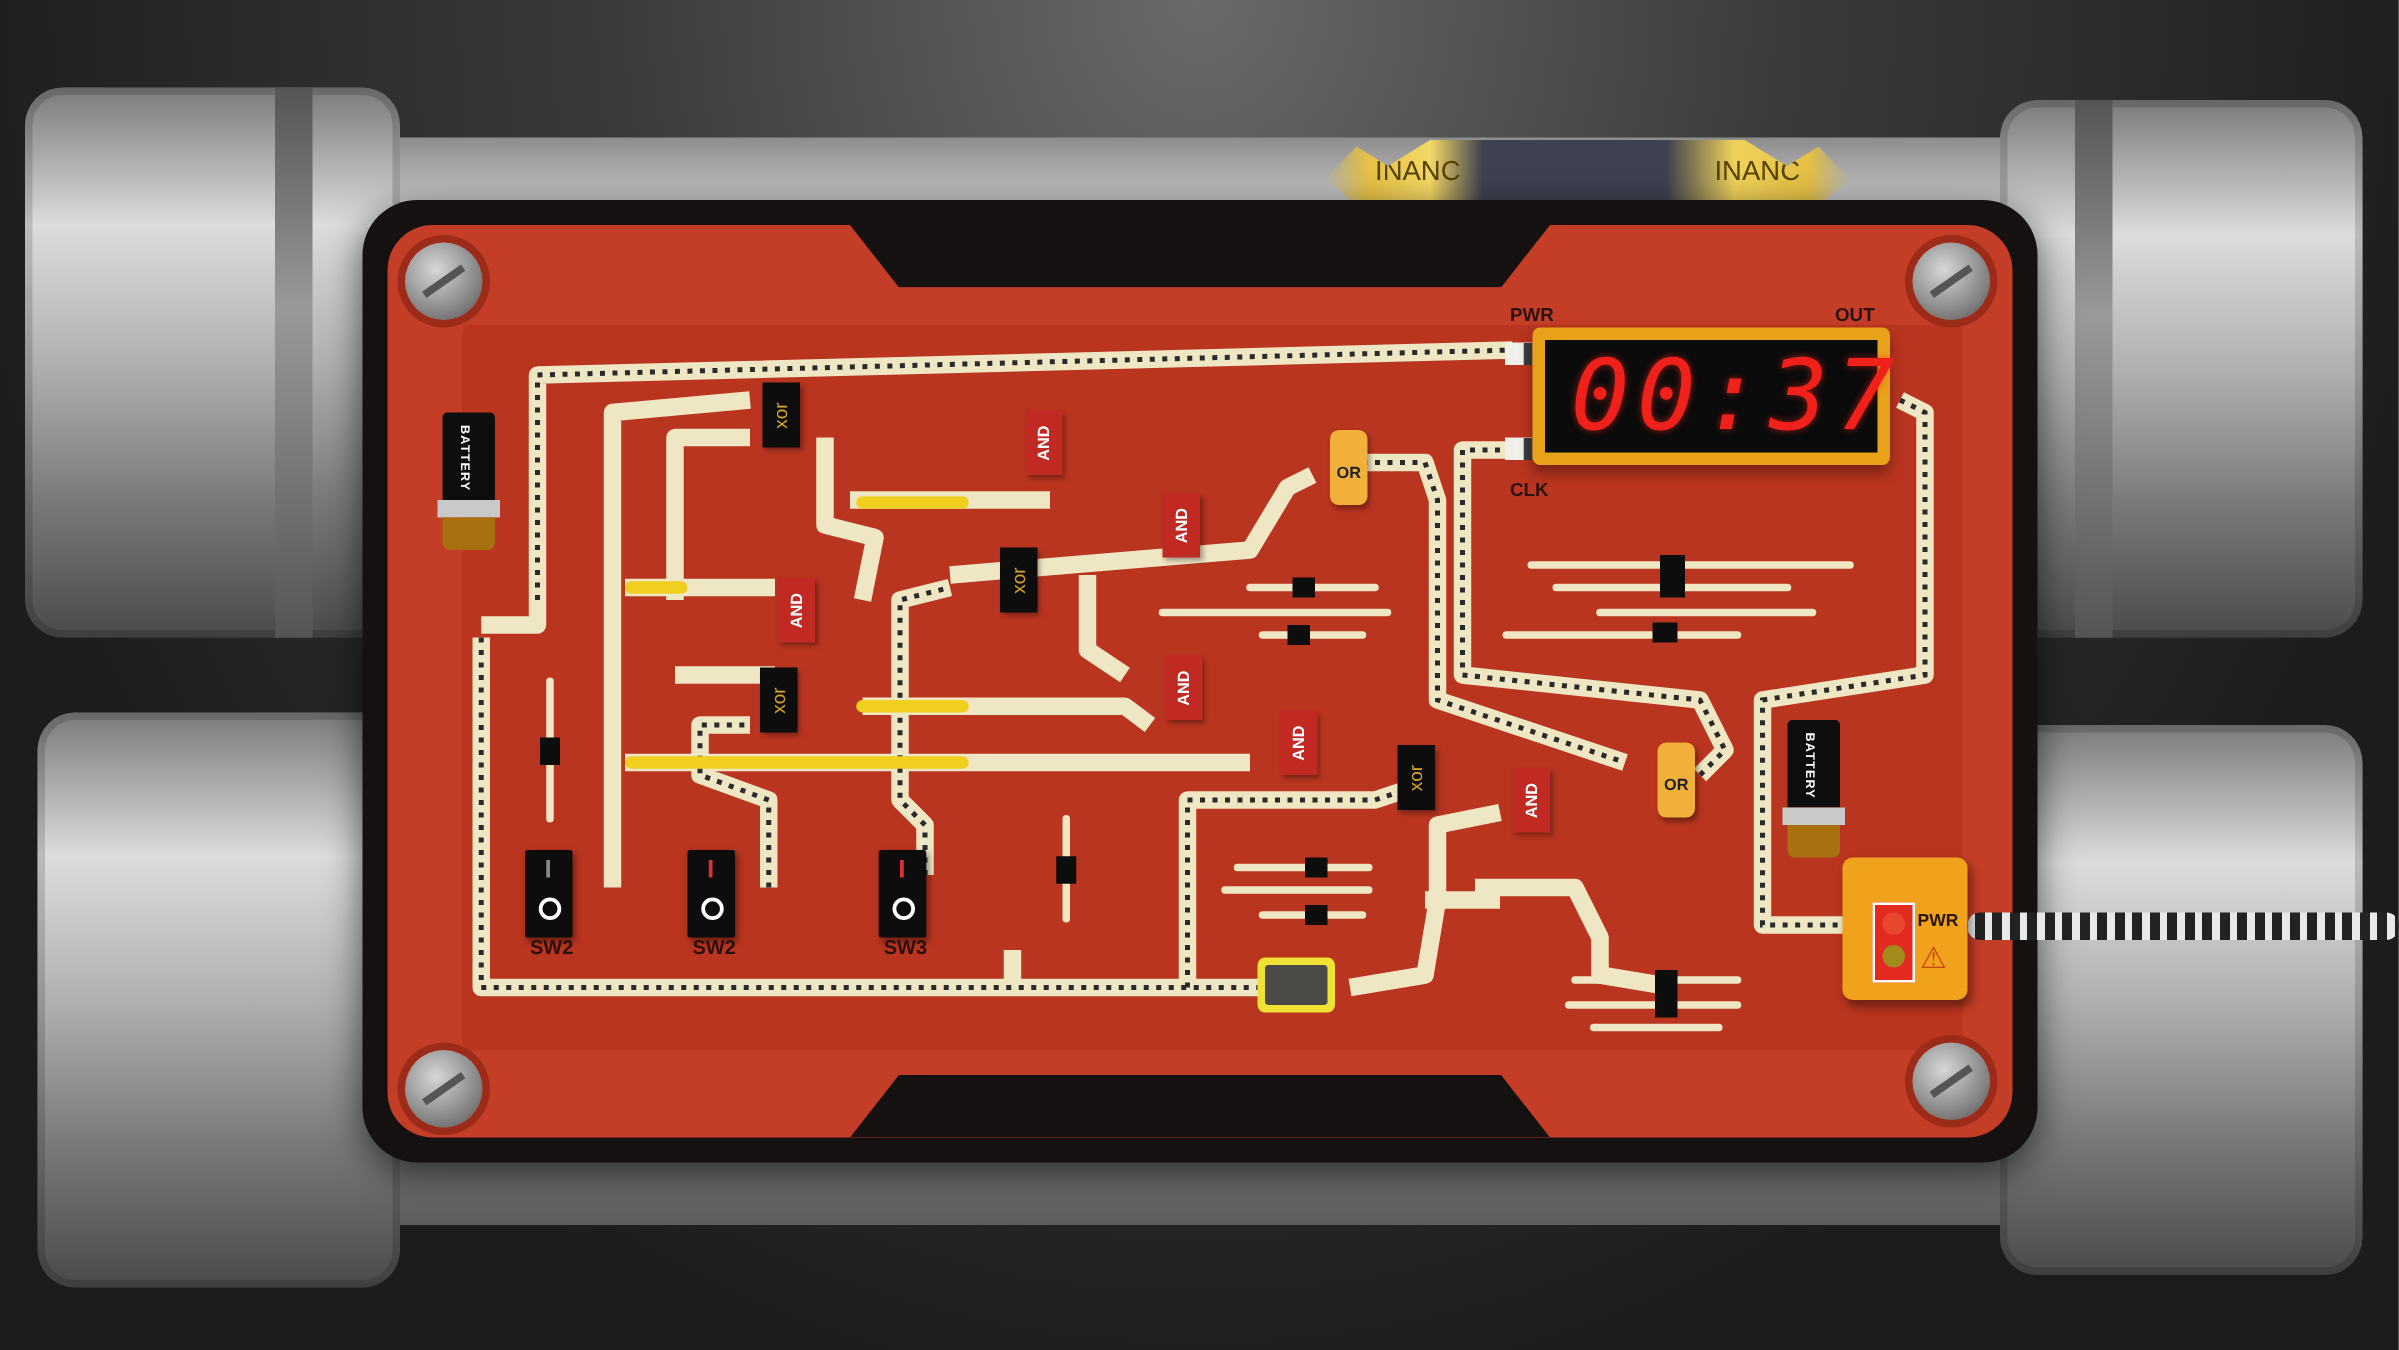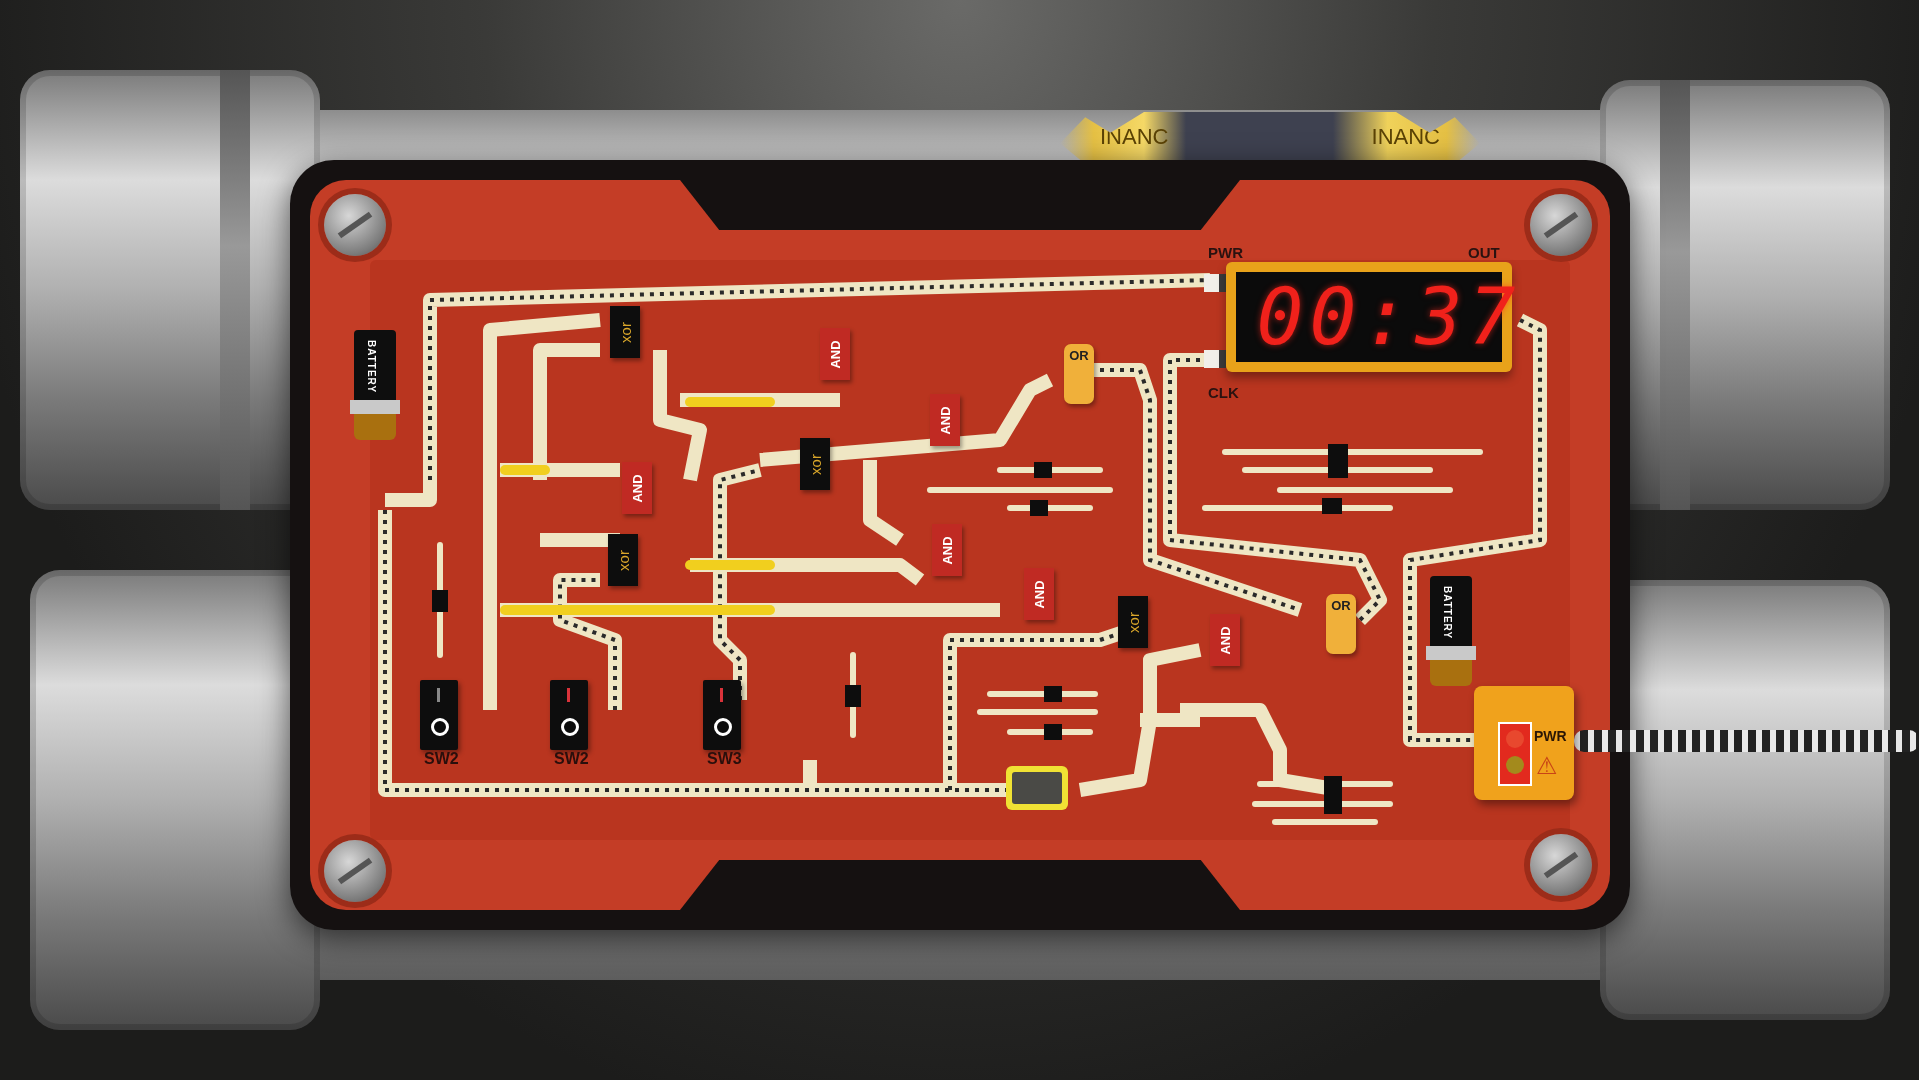--- a/index.html
+++ b/index.html
@@ -35,21 +35,21 @@
   .timer .digits{font-family:"DejaVu Sans Mono",monospace;font-size:78px;color:#f0211b;font-style:italic;
     letter-spacing:6px;text-shadow:0 0 6px rgba(255,40,30,.6);}
   .pin-label{position:absolute;font-size:15px;color:#2a1210;font-weight:bold;}
   
   .gate{position:absolute;width:30px;height:52px;display:flex;align-items:center;justify-content:center;
     font-weight:bold;font-size:13px;box-shadow:2px 3px 4px rgba(0,0,0,.35);}
   .gate span{transform:rotate(-90deg);white-space:nowrap;}
   .gate.and{background:#c02a23;color:#fff;}
   .gate.xor{background:#0d0d0d;color:#d9a62a;font-weight:normal;font-size:15px;}
   .gate.or{background:#f0b03a;color:#222;border-radius:7px;align-items:flex-start;padding-top:4px;height:56px;}
-  .gate.or span{transform:none;}
+  .gate.or span{transform:none;margin-top:22px;}
   .pad{position:absolute;width:22px;height:18px;background:#f1efe9;box-shadow:inset -7px 0 0 #3b3b3b;}
   
   .sw{position:absolute;width:38px;height:70px;background:#0d0d0d;border-radius:2px;box-shadow:2px 3px 5px rgba(0,0,0,.4);}
   .sw .on{position:absolute;left:17px;top:8px;width:3px;height:14px;background:#d9323a;}
   .sw .ring{position:absolute;left:11px;top:38px;width:12px;height:12px;border:3px solid #fff;border-radius:50%;}
   .sw-label{position:absolute;font-size:16px;font-weight:bold;color:#2a0f0c;}
   
   .battery{position:absolute;width:42px;height:70px;background:#0e0e0e;border-radius:4px 4px 0 0;}
   .battery .txt{position:absolute;left:12px;top:10px;color:#fff;font-size:10px;font-weight:bold;
     writing-mode:vertical-rl;letter-spacing:1px;}

